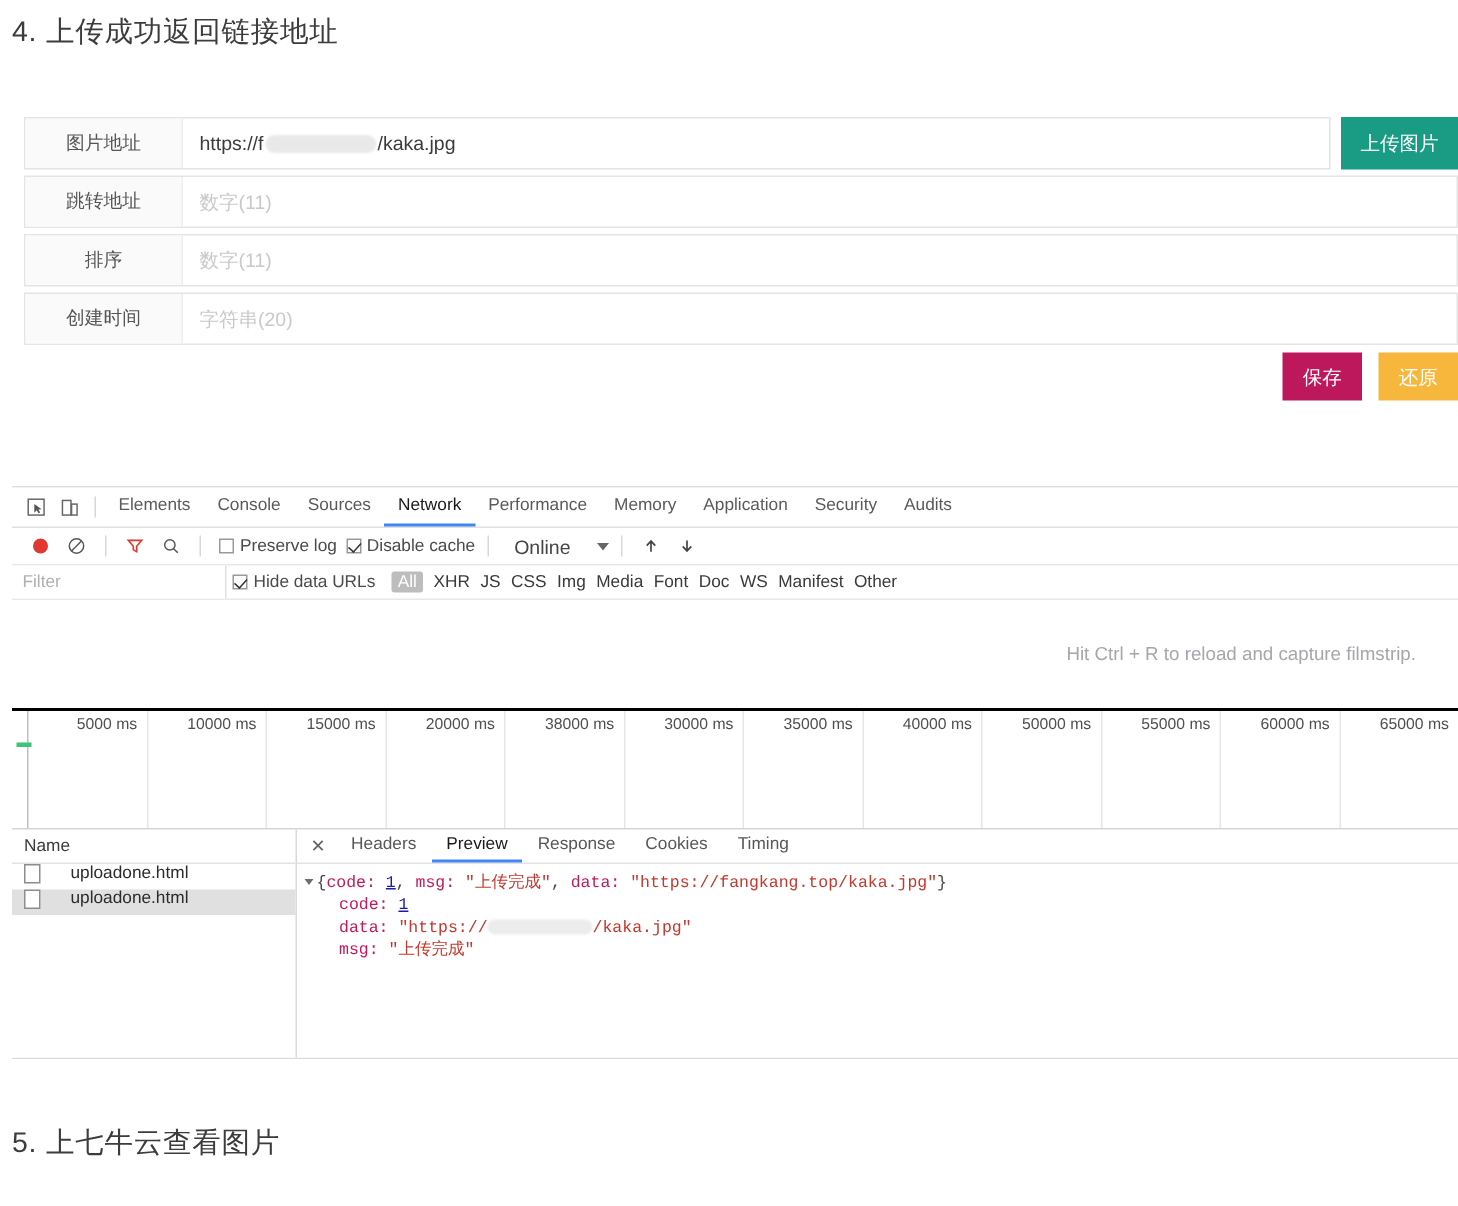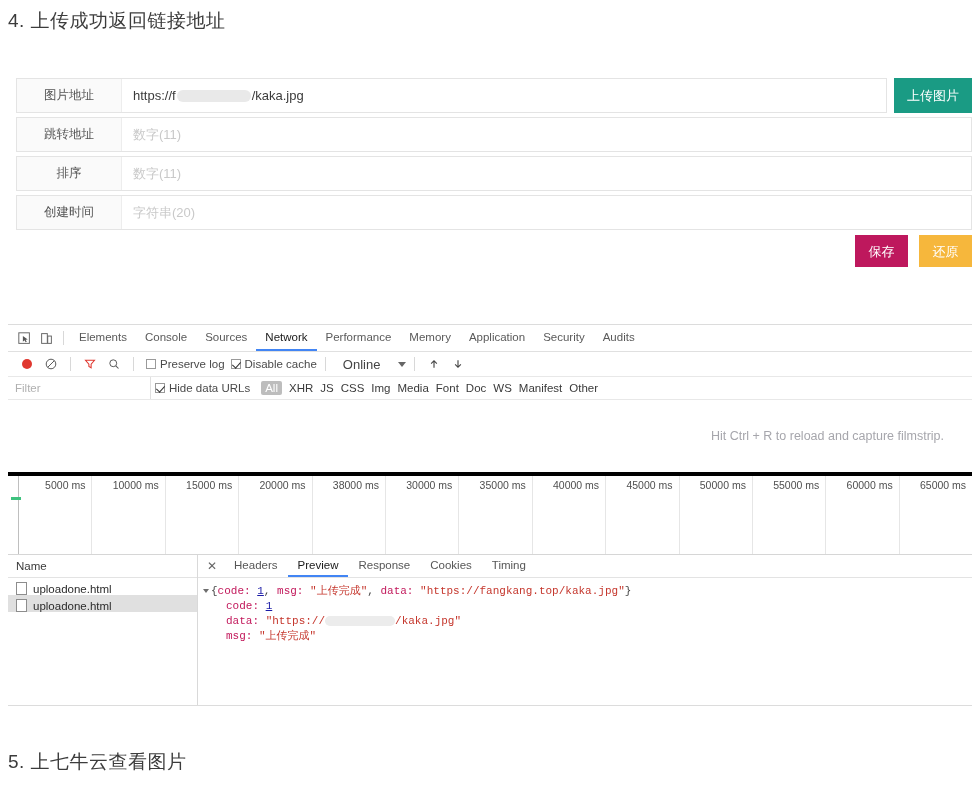--- a/index.html
+++ b/index.html
@@ -276,21 +276,21 @@
     position: absolute;
     right: 28px;
     top: 29px;
     font-size: 12.5px;
     color: #a6a6ac;
     white-space: nowrap;
   }
 
   .overview {
     height: 78px;
-    border-top: 4px solid #000000;
+    border-top: 2px solid #000000;
     border-bottom: 1px solid #d6d6d6;
     display: flex;
     position: relative;
     background: #fff;
   }
   .ov-left-edge {
     width: 11px;
     border-right: 1px solid #bfbfbf;
     position: relative;
     box-sizing: border-box;
@@ -334,25 +334,25 @@
     display: flex;
     align-items: center;
     padding-left: 8px;
     font-size: 11.5px;
     color: #3a3a3a;
     border-bottom: 1px solid #e3e3e3;
   }
   .req-row {
     height: 17px;
     display: flex;
-    align-items: flex-end;
+    align-items: flex-start;
     padding-left: 8px;
     font-size: 11.5px;
     color: #2b2b2b;
-    gap: 6px;
+    gap: 20px;
     cursor: pointer;
     white-space: nowrap;
   }
   .req-row.selected { background: #e0e0e0; }
   .doc-icon {
     width: 9px; height: 11px;
     border: 1px solid #8d8d8d;
     background: #fff;
     display: inline-block;
     flex: none;
@@ -600,23 +600,20 @@
     <div class="ov-tick">
       <span class="ov-tick-label">30000 ms</span>
     </div>
     <div class="ov-tick">
       <span class="ov-tick-label">35000 ms</span>
     </div>
     <div class="ov-tick">
       <span class="ov-tick-label">40000 ms</span>
     </div>
     <div class="ov-tick">
-      <span class="ov-tick-label">45000 ms</span>
-    </div>
-    <div class="ov-tick">
       <span class="ov-tick-label">50000 ms</span>
     </div>
     <div class="ov-tick">
       <span class="ov-tick-label">55000 ms</span>
     </div>
     <div class="ov-tick">
       <span class="ov-tick-label">60000 ms</span>
     </div>
     <div class="ov-tick">
       <span class="ov-tick-label">65000 ms</span>

